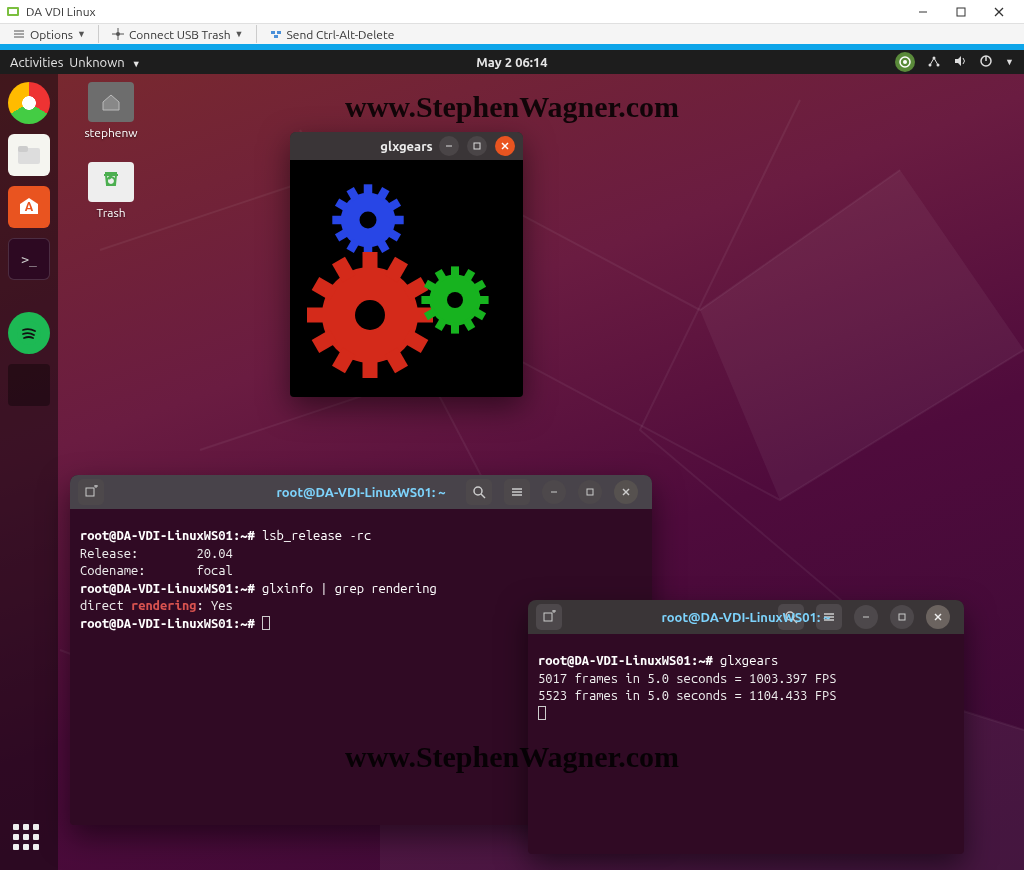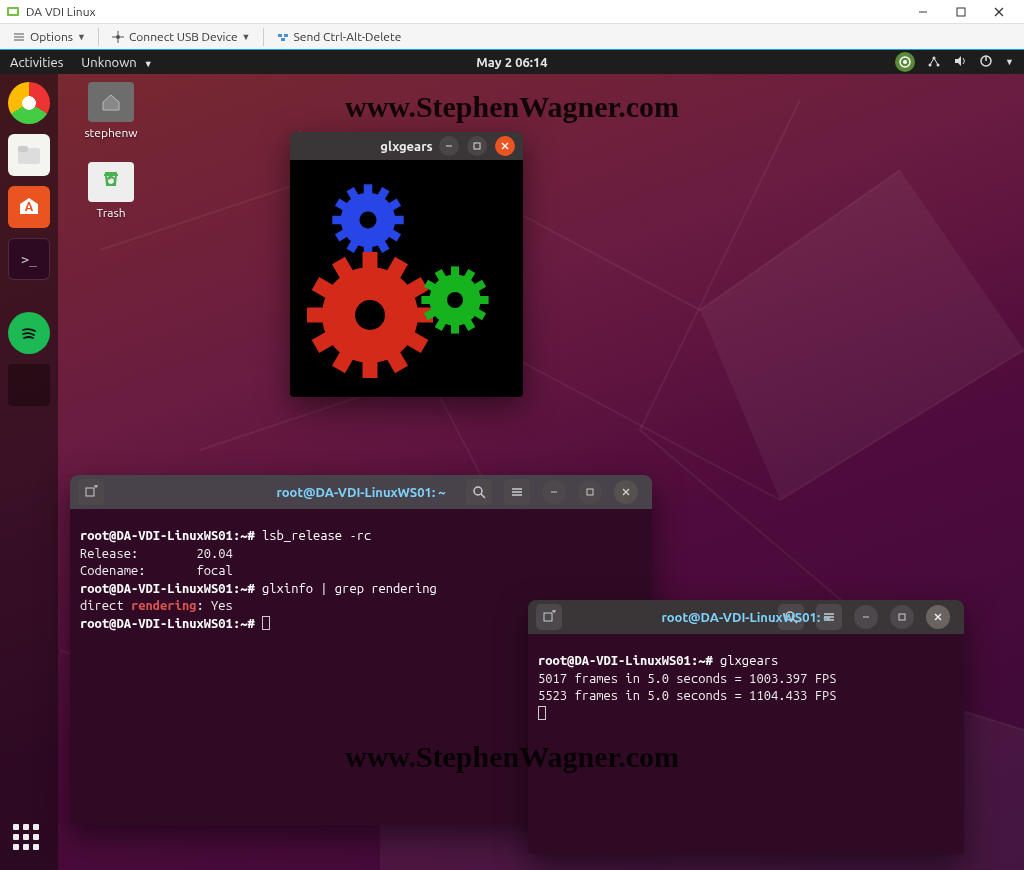--- a/index.html
+++ b/index.html
@@ -15,21 +15,21 @@
     border-bottom: 1px solid #e0e0e0; padding: 0 6px; font-size: 12px; color: #333;
   }
   .host-titlebar .vmware-icon {
     width: 14px; height: 14px; margin-right: 6px;
     display:inline-flex; align-items:center; justify-content:center;
   }
   .host-titlebar .spacer { flex: 1; }
   .win-btn { width: 38px; height: 22px; display:flex; align-items:center; justify-content:center; color:#333; }
   
   .host-toolbar {
-    height: 26px; background: #f5f5f5; border-bottom: 1px solid #0ea5e9;
+    height: 26px; background: #f5f5f5; border-bottom: 6px solid #0ea5e9;
     display:flex; align-items:center; gap:4px; padding:0 6px; font-size:12px; color:#333;
   }
   .tbtn { display:flex; align-items:center; gap:4px; padding:2px 6px; border-radius:3px; }
   .tbtn .caret { font-size:9px; color:#555; }
   .tsep { width:1px; height:18px; background:#ccc; margin:0 2px; }
   .tbicon { width:14px; height:14px; display:inline-flex; align-items:center; justify-content:center; }
 
   
   .ubuntu {
     position: relative;
@@ -40,21 +40,21 @@
   
   .geo { position:absolute; inset:0; pointer-events:none; }
   .geo svg { width:100%; height:100%; }
 
   
   .gnome-top {
     height: 24px; background:#1d1d1d; color:#e6e6e6;
     display:flex; align-items:center; font-size:13px; padding:0 10px;
     position:relative; z-index:5;
   }
-  .gnome-top .left { display:flex; align-items:center; gap:18px; }
+  .gnome-top .left { display:flex; align-items:center; gap:6px; }
   .gnome-top .center { position:absolute; left:50%; transform:translateX(-50%); font-weight:700; }
   .gnome-top .right { margin-left:auto; display:flex; align-items:center; gap:12px; }
   .appimg-badge {
     width:20px; height:20px; border-radius:50%; background:#5a8a3a;
     display:flex; align-items:center; justify-content:center; color:#fff; font-size:11px;
   }
   .sys-icon { color:#ddd; }
 
   
   .dock {
@@ -192,21 +192,21 @@
   </div>
   <span class="tsep"></span>
   <div class="tbtn">
     <span class="tbicon">
       <svg width="12" height="12">
           <circle cx="6" cy="6" r="2" fill="#555"></circle>
           <line x1="6" y1="0" x2="6" y2="12" stroke="#555"></line>
           <line x1="0" y1="6" x2="12" y2="6" stroke="#555"></line>
         </svg>
     </span>
-    <span>Connect USB Device</span>
+    <span>Connect USB Trash</span>
     <span class="caret">▼</span>
   </div>
   <span class="tsep"></span>
   <div class="tbtn">
     <span class="tbicon">
       <svg width="12" height="12">
           <rect x="1" y="3" width="4" height="3" fill="#4a90d9"></rect>
           <rect x="7" y="3" width="4" height="3" fill="#4a90d9"></rect>
           <rect x="4" y="7" width="4" height="3" fill="#4a90d9"></rect>
         </svg>

